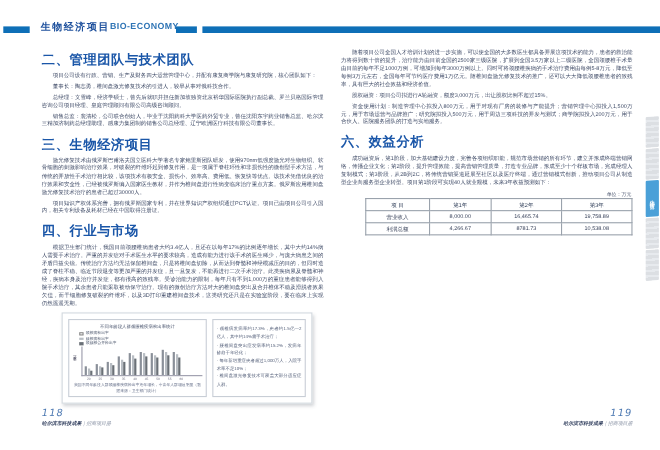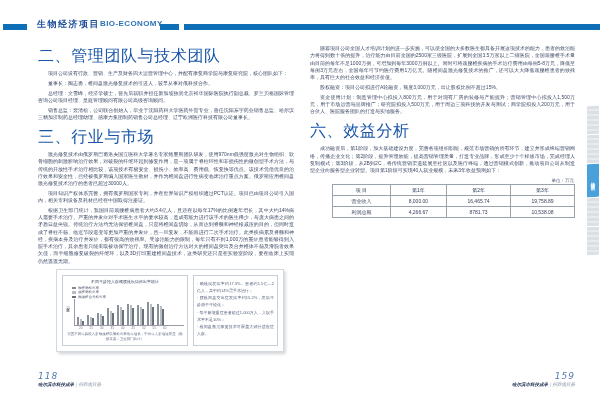--- a/index.html
+++ b/index.html
@@ -15,21 +15,21 @@
   .htitle-cn { position:absolute; left:37px; top:18px; font-size:9px; font-weight:bold;
                color:#1c4f9c; letter-spacing:1.5px; }
   .htitle-en { position:absolute; left:100px; top:19px; font-size:8px; font-weight:bold;
                color:#2e74b5; letter-spacing:0.4px; }
 
   
   .spread { position:absolute; top:40px; left:38px; width:537px; display:flex; gap:16px; }
   .pcol-left  { width:256px; }
   .pcol-right { width:265px; }
 
-  .sec-h { font-size:16px; font-weight:normal; color:#1a56a8; margin:6px 0 3px; letter-spacing:0.6px; }
+  .sec-h { font-size:12px; font-weight:bold; color:#1a56a8; margin:6px 0 3px; letter-spacing:0.6px; }
   .body-p { font-size:5px; line-height:1.45; margin:0 0 2.5px; text-indent:2em;
             text-align:justify; color:#3e4a66; }
 
   
   .figure { margin:4px 0 0 18px; width:228px; background:#fff; border:1px solid #d3d9df;
             box-shadow:1.5px 2px 3px rgba(70,80,95,0.25); padding:5px; display:flex; gap:5px; }
   .chart-box { width:126px; border:1px solid #c8ced6; padding:3px 3px 2px; }
   .chart-title { font-size:4px; text-align:center; color:#45506a; margin-bottom:2px;
                  white-space:nowrap; overflow:hidden; }
   .legend { margin-left:6px; }
@@ -89,24 +89,25 @@
 
 <div class="spread">
 
   <div class="pcol-left">
     <div class="sec-h">二、管理团队与技术团队</div>
     <p class="body-p">项目公司设有行政、营销、生产及财务四大运营管理中心，并配有康复商学院与康复研究院，核心团队如下：</p>
     <p class="body-p">董事长：陶志勇，椎间盘激光修复技术的引进人，较早从事对俄科技合作。</p>
     <p class="body-p">总经理：文雪峰，经济学硕士，曾先后就职并担任新加坡独资北京裕华国际医院执行副总裁、罗兰贝格国际管理咨询公司项目经理、皇庭管理顾问有限公司高级咨询顾问。</p>
     <p class="body-p">销售总监：裴清松，公司联合创始人，毕业于沈阳药科大学医药外贸专业，曾任沈阳东宇药业销售总监、哈尔滨三精加济制药总经理助理、感康力集团制药销售公司总经理、辽宁欧洲医疗科技有限公司董事长。</p>
 
-    <div class="sec-h">三、行业与市场</div>
+    <div class="sec-h">三、生物经济项目</div>
     <p class="body-p">激光修复技术由俄罗斯巴甫洛夫国立医科大学著名专家鲍里斯团队研发，使用970nm低强度激光对生物组织、软骨细胞的刺激影响治疗效果，对破裂的纤维环起到修复作用，是一项属于脊柱环性和非损伤性的微创型手术方法，与传统的开放性手术治疗相比较，该项技术有极安全、损伤小、效率高、费用低、恢复快等优点。该技术凭借优良的治疗效果和安全性，已经被俄罗斯编入国家医生教材，并作为椎间盘进行性病变临床治疗重点方案。俄罗斯应用椎间盘激光修复技术治疗的患者已超过30000人。</p>
     <p class="body-p">项目知识产权体系完善，拥有俄罗斯国家专利，并在世界知识产权组织通过PCT认证。项目已由项目公司引入国内，相关专利设备及耗材已经在中国取得注册证。</p>
 
+    <div class="sec-h">四、行业与市场</div>
     <p class="body-p">根据卫生部门统计，我国目前颈腰椎病患者大约3.4亿人，且还在以每年17%的比例逐年增长，其中大约14%病人需要手术治疗。严重的并发症对手术医生水平的要求较高，造成有能力进行该手术的医生稀少，与庞大病患之间的矛盾日益尖锐。传统治疗方法均无法保留椎间盘，只是将椎间盘切除，从而达到脊髓和神经根减压的目的，但同时造成了脊柱不稳、临近节段退变等更加严重的并发症，且一旦复发，不能再进行二次手术治疗。此类疾病累及脊髓和神经，疾病本身及治疗并发症，都有很高的致残率。受诊治能力的限制，每年只有不到1,000万的重症患者能够得到入院手术治疗，其余患者只能采取被动保守治疗。现有的微创治疗方法对大的椎间盘突出及合并椎体不稳及滑脱者效果欠佳，而干细胞修复破裂的纤维环，以及3D打印重建椎间盘技术，这类研究还只是在实验室阶段，要在临床上实现仍然遥遥无期。</p>
 
     <div class="figure">
       <div class="chart-box">
         <div class="chart-title">不同年龄段人群颈腰椎疾病检出率统计</div>
         <div class="legend">
           <div class="legend-item">
             <span class="swatch s0"></span>
             <span>颈椎病检出率</span>
           </div>
@@ -228,21 +229,21 @@
   </div>
 </div>
 
 <div class="footer left">
   <div class="page-no">118</div>
   <div class="book-line">
     <b>哈尔滨市科技成果</b><span class="sub">｜</span><span class="sub">招商项目册</span>
   </div>
 </div>
 <div class="footer right">
-  <div class="page-no">159</div>
+  <div class="page-no">119</div>
   <div class="book-line">
     <b>哈尔滨市科技成果</b><span class="sub">｜</span><span class="sub">招商项目册</span>
   </div>
 </div>
 
 <div class="side-tabs">
   <div class="tab"></div>
   <div class="tab"></div>
   <div class="tab active">
     <span class="tab-label">生物经济项目</span>

